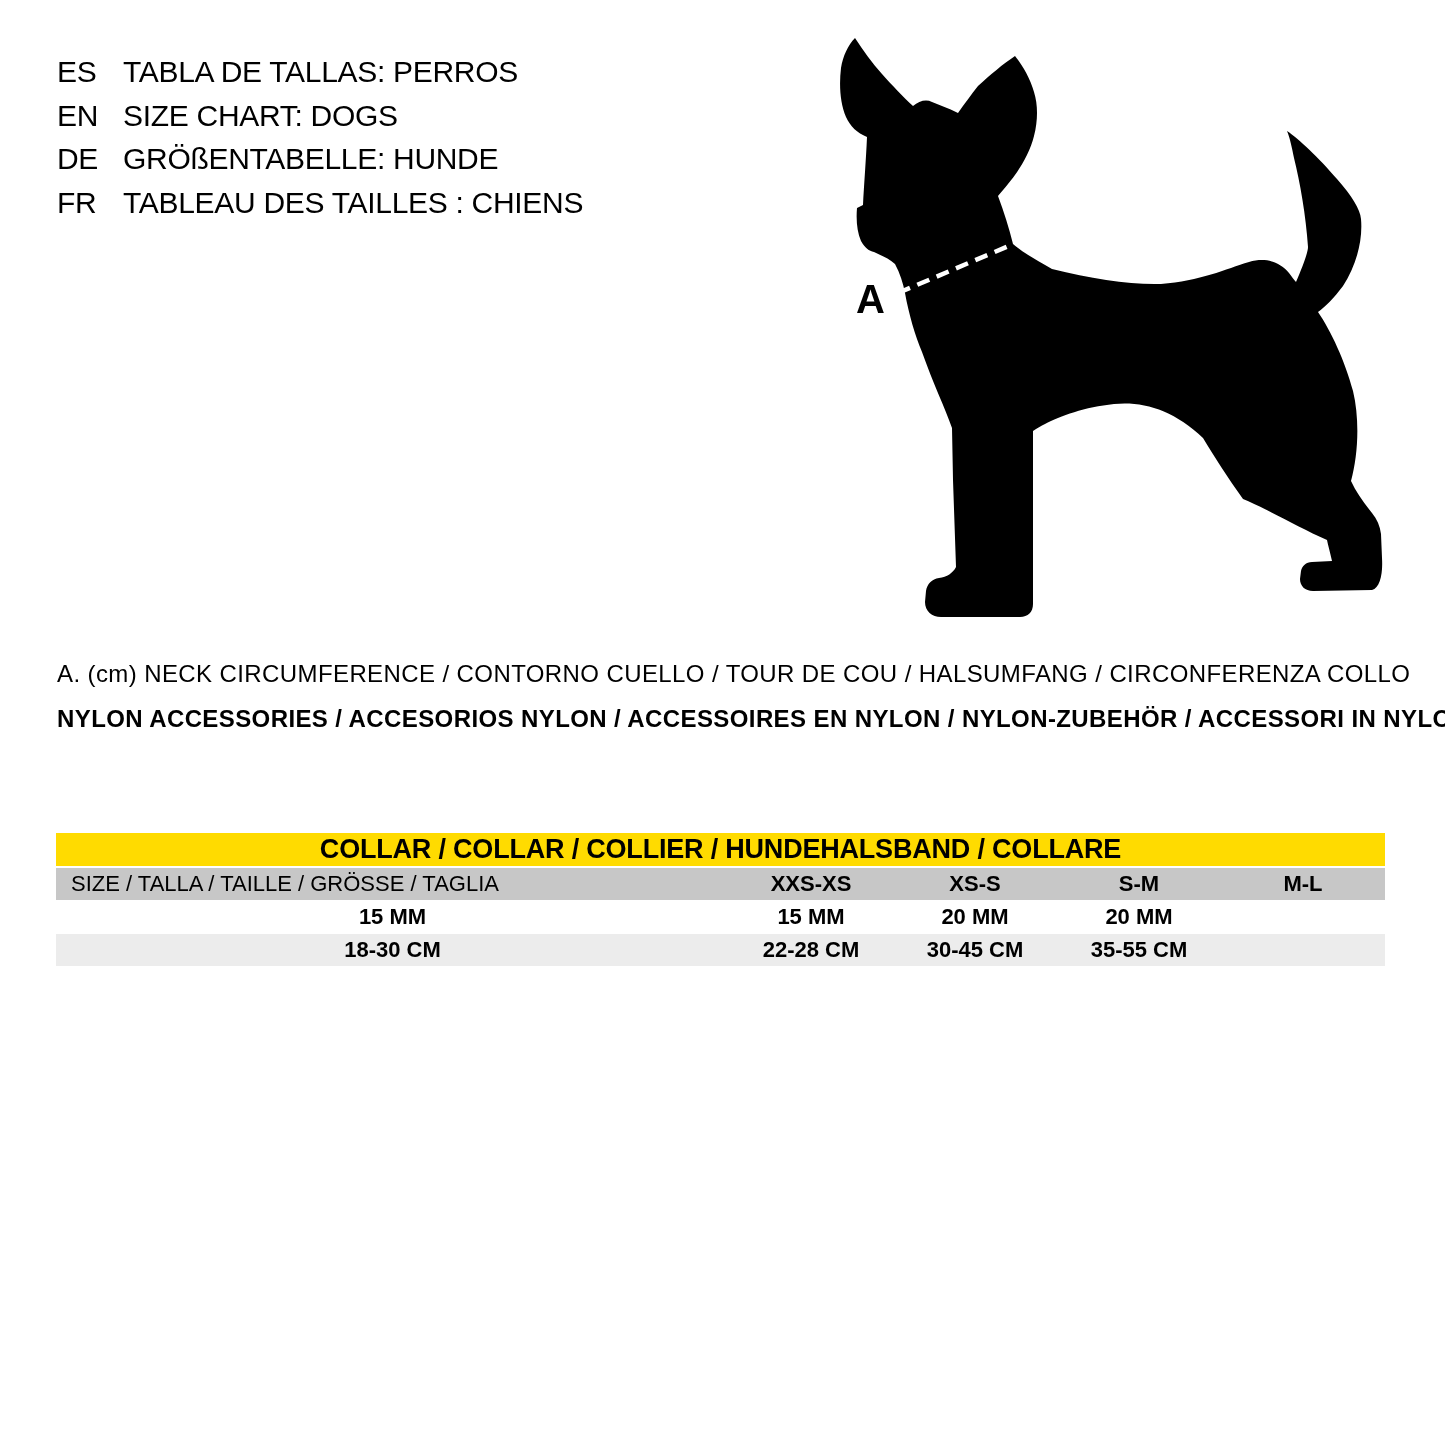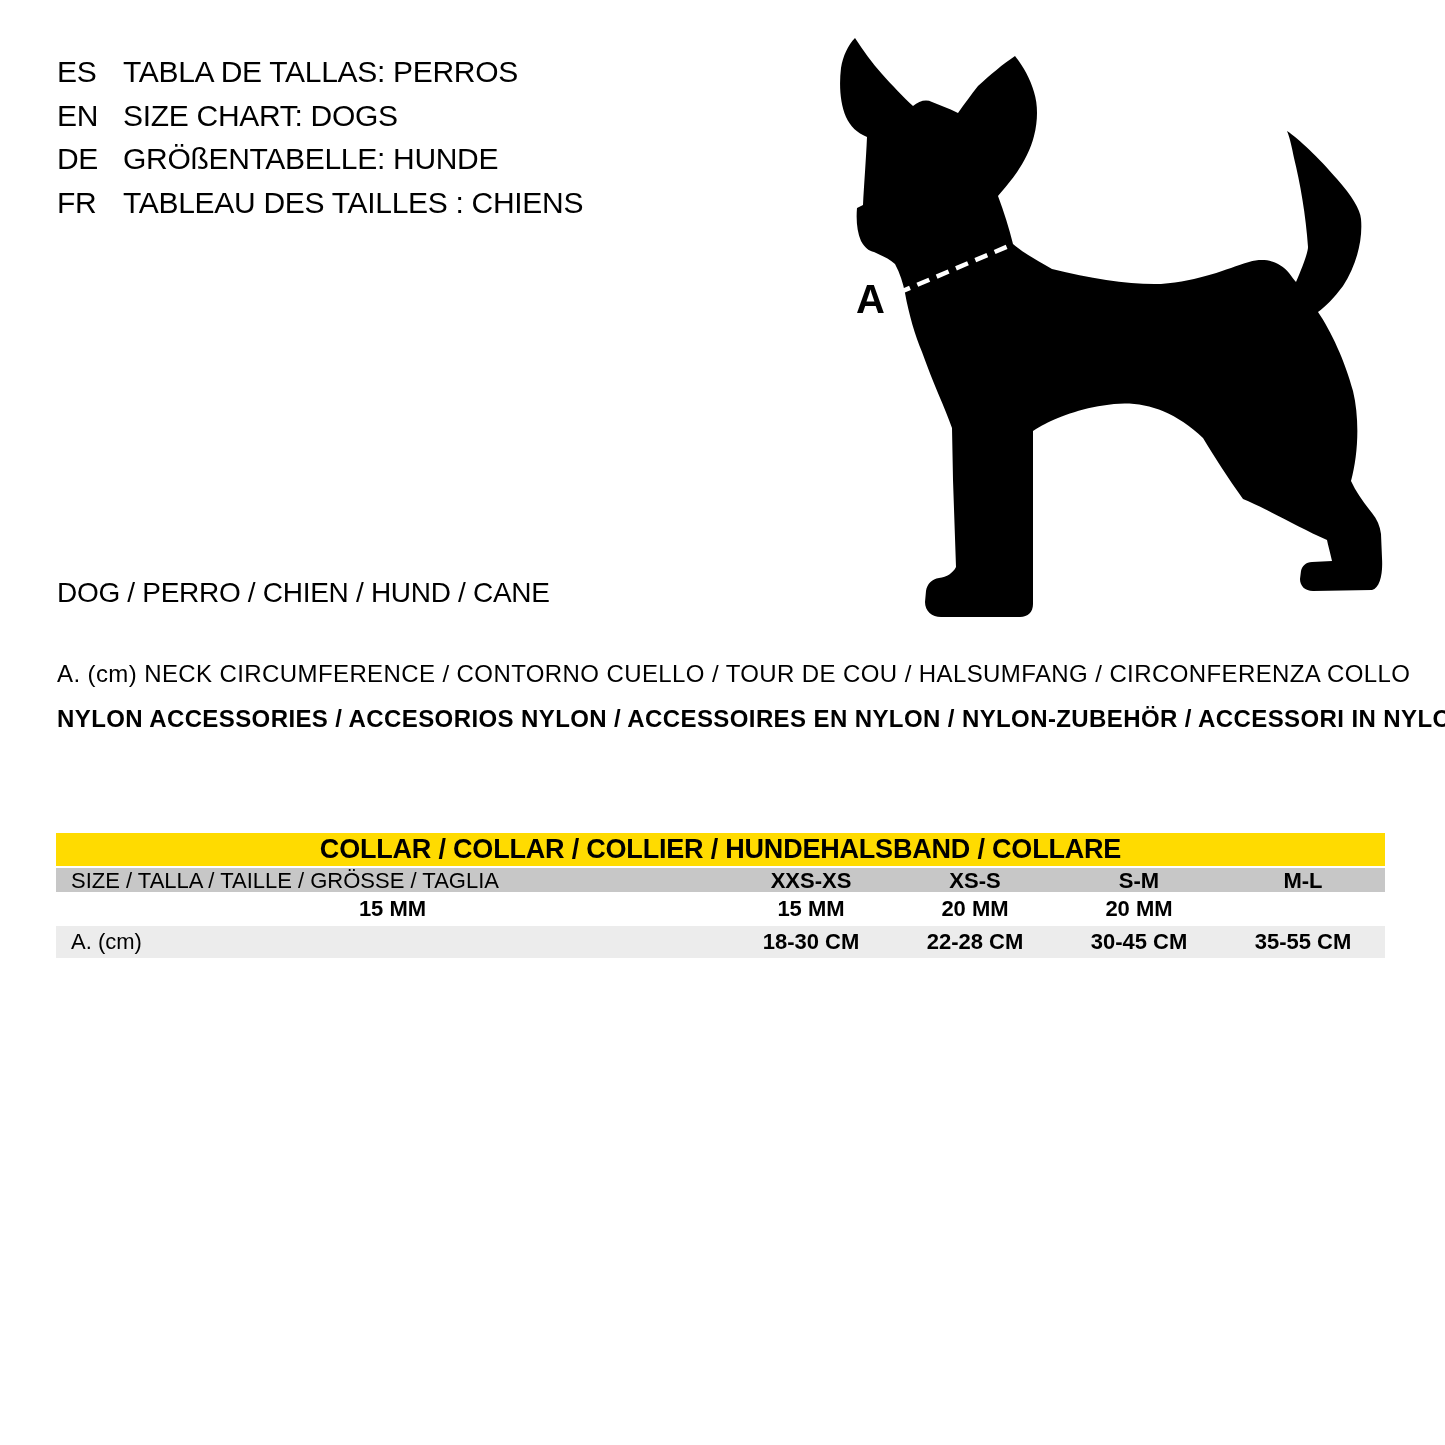--- a/index.html
+++ b/index.html
@@ -26,21 +26,21 @@
   .note-measure{position:absolute;left:57px;top:660px;font-size:24px;letter-spacing:0.4px;white-space:nowrap;}
   .note-material{position:absolute;left:57px;top:705px;font-size:24px;font-weight:700;letter-spacing:0.4px;white-space:nowrap;}
   
   .size-table{position:absolute;left:56px;top:833px;width:1329px;font-size:22px;}
   .t-header{
     height:33px;margin-bottom:2px;background:var(--accent-yellow);
     display:flex;align-items:center;justify-content:center;
     font-weight:700;font-size:27px;letter-spacing:-0.2px;
   }
   .t-row{display:grid;grid-template-columns:673px 164px 164px 164px 164px;align-items:center;}
-  .t-row.size{height:24px;background:var(--row-gray);}
+  .t-row.size{height:32px;background:var(--row-gray);}
   .t-row.width{height:34px;background:#ffffff;}
   .t-row.neck{height:32px;background:var(--row-light);}
   .t-label{padding-left:15px;text-align:left;white-space:nowrap;}
   .t-cell{text-align:center;white-space:nowrap;font-weight:bold;}
 </style>
 </head>
 <body>
 
 <div class="canvas">
 
@@ -124,21 +124,20 @@
       L 863 205
       C 864 185 866 160 867 137
       C 857 133 850 126 846 117
       C 840 103 839 85 841 68
       C 843 56 848 45 855 38
       Z"></path>
     <line x1="898" y1="293" x2="1011" y2="245" stroke="#ffffff" stroke-width="4.5" stroke-dasharray="13 8"></line>
     <text class="marker-a" x="856" y="313">A</text>
   </svg>
 
-  <div class="dog-caption">DOG / PERRO / CHIEN / HUND / CANE</div>
 
   <div class="note-measure">A. (cm) NECK CIRCUMFERENCE / CONTORNO CUELLO / TOUR DE COU / HALSUMFANG / CIRCONFERENZA COLLO</div>
   <div class="note-material">NYLON ACCESSORIES / ACCESORIOS NYLON / ACCESSOIRES EN NYLON / NYLON-ZUBEHÖR / ACCESSORI IN NYLON</div>
 
   <div class="size-table">
     <div class="t-header">COLLAR / COLLAR / COLLIER / HUNDEHALSBAND / COLLARE</div>
 
     <div class="t-row size">
       <div class="t-label">SIZE / TALLA / TAILLE / GRÖSSE / TAGLIA</div>
       <div class="t-cell">XXS-XS</div>
@@ -148,21 +147,20 @@
     </div>
 
     <div class="t-row width">
       <div class="t-cell">15 MM</div>
       <div class="t-cell">15 MM</div>
       <div class="t-cell">20 MM</div>
       <div class="t-cell">20 MM</div>
     </div>
 
     <div class="t-row neck">
-      <div class="t-label">A. (cm)</div>
       <div class="t-cell">18-30 CM</div>
       <div class="t-cell">22-28 CM</div>
       <div class="t-cell">30-45 CM</div>
       <div class="t-cell">35-55 CM</div>
     </div>
   </div>
 
 </div>
 
 </body></html>

